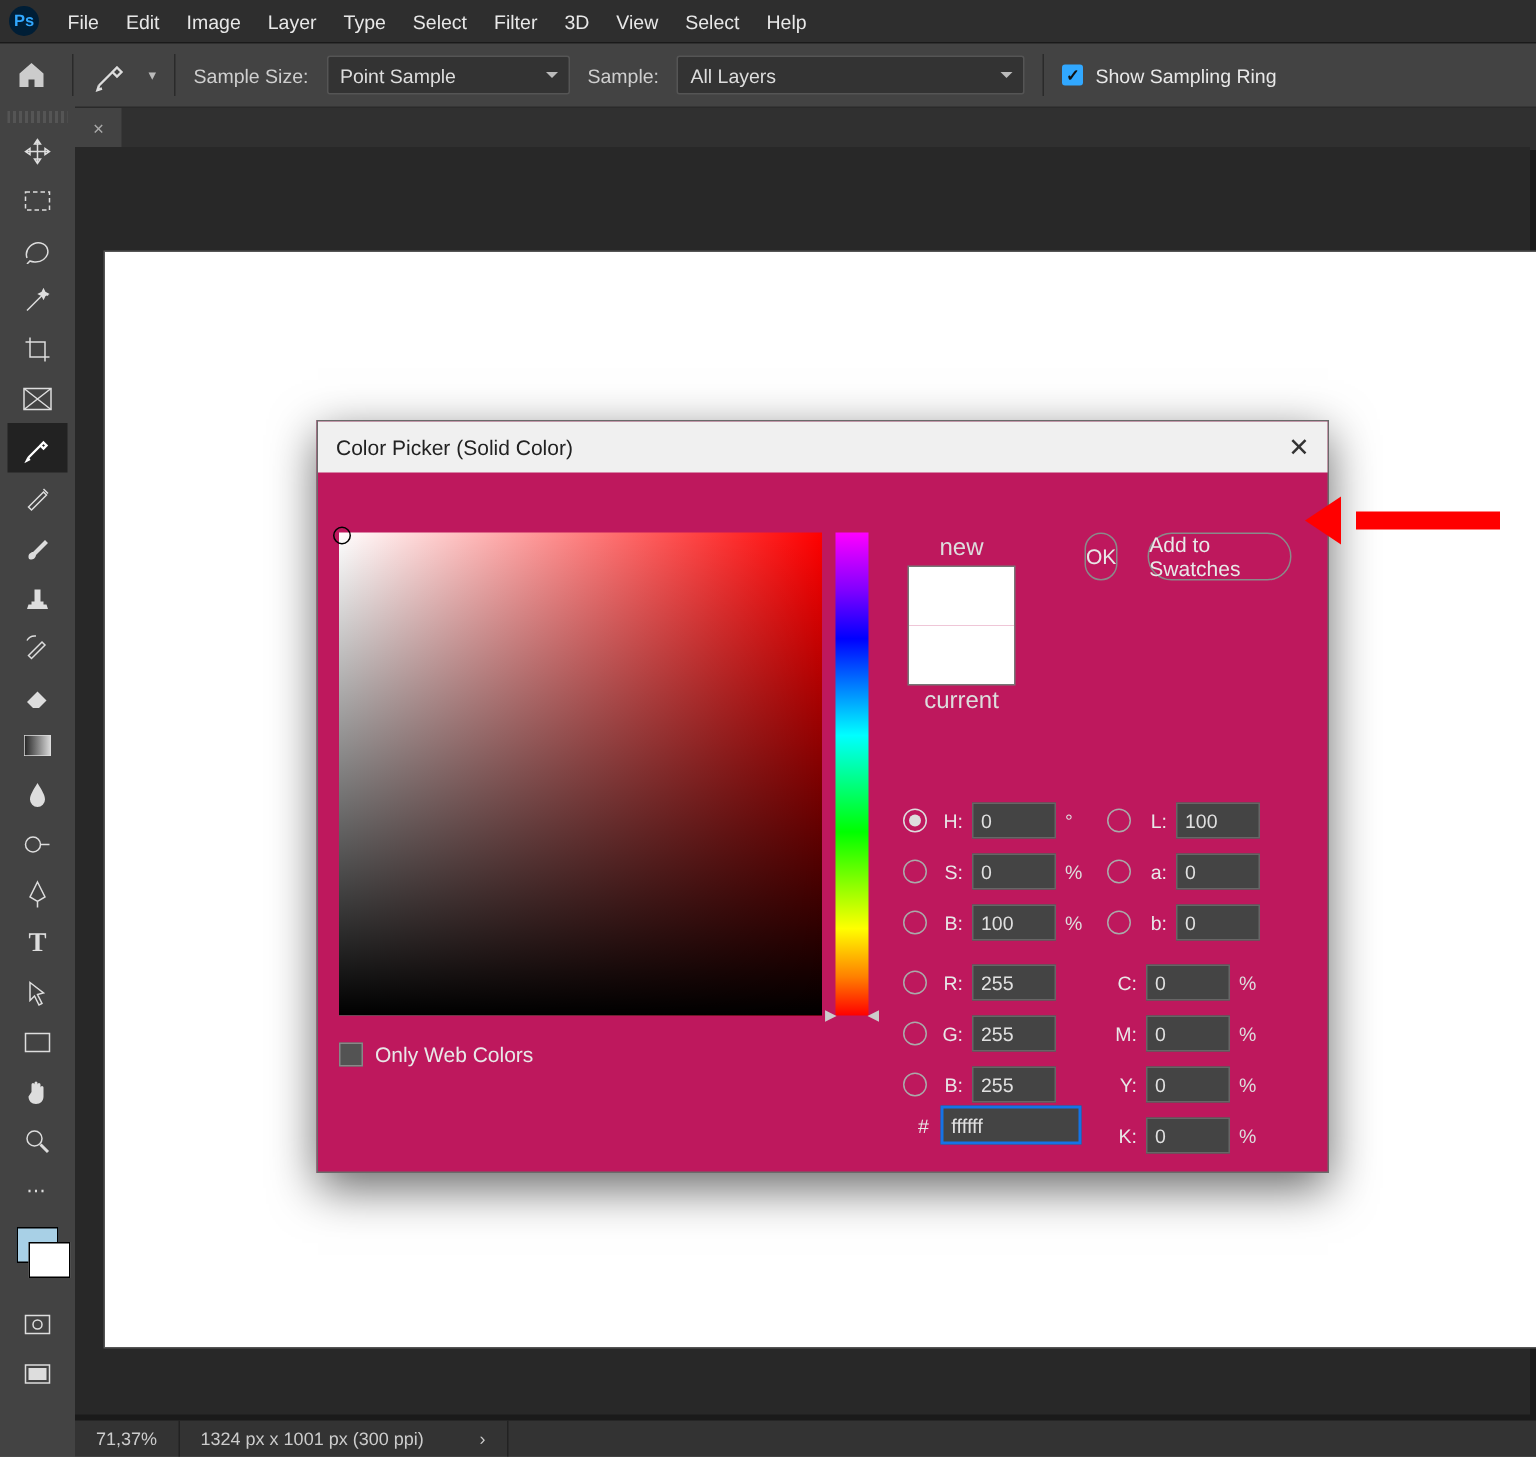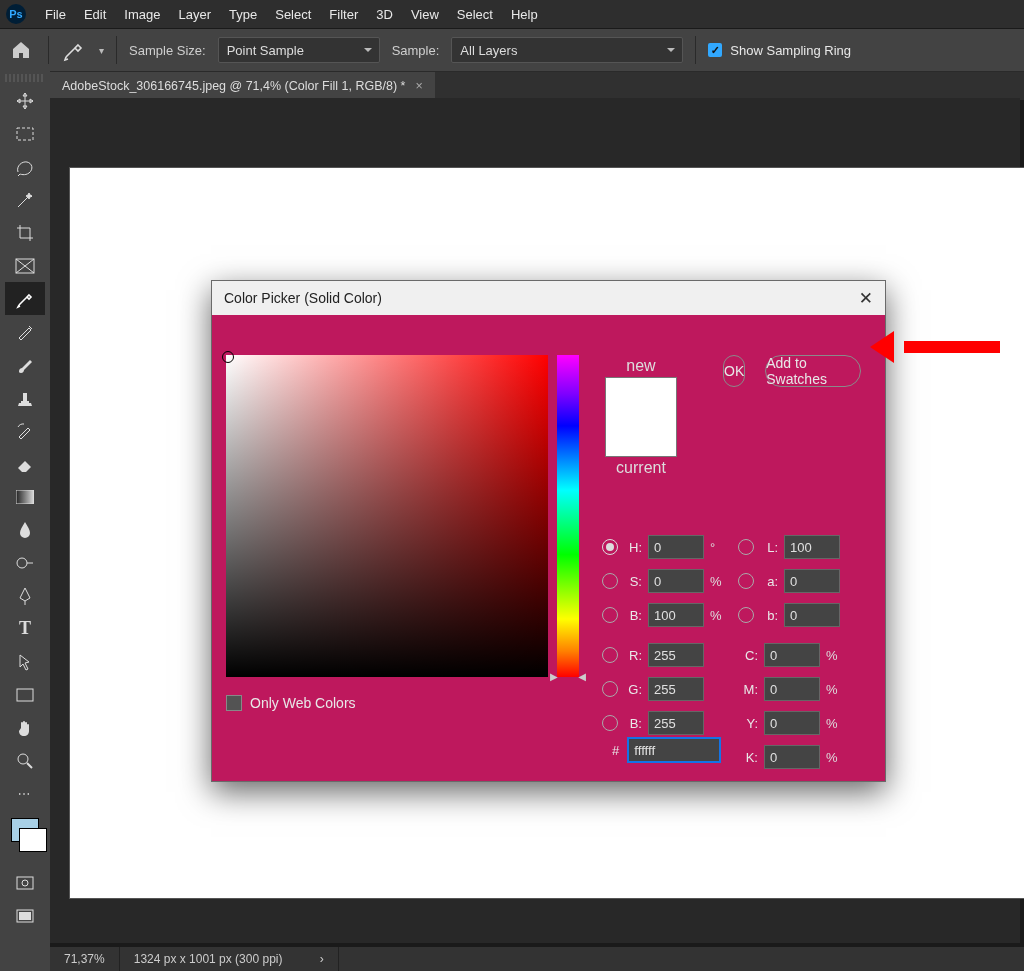--- a/index.html
+++ b/index.html
@@ -103,21 +103,20 @@
     </div>
   <div class="opt-sep"></div>
   <div style="display:flex;align-items:center;gap:8px">
     <div class="chk">✓</div>
     <span>Show Sampling Ring</span>
   </div>
 </div>
 
 <div class="tabstrip">
   <div class="tab">
-    <span>AdobeStock_306166745.jpeg @ 71,4% (Color Fill 1, RGB/8) *</span>
     <span class="tab-close">×</span>
   </div>
 </div>
 
 <div class="toolcol">
   <div class="toolgrip"></div>
   <div class="tool">
       <svg width="20" height="20">
         <path stroke="#ddd" fill="none" d="M10 2v16M2 10h16M10 2l-2 3h4zM10 18l-2-3h4zM2 10l3-2v4zM18 10l-3-2v4z"></path>
       </svg>

